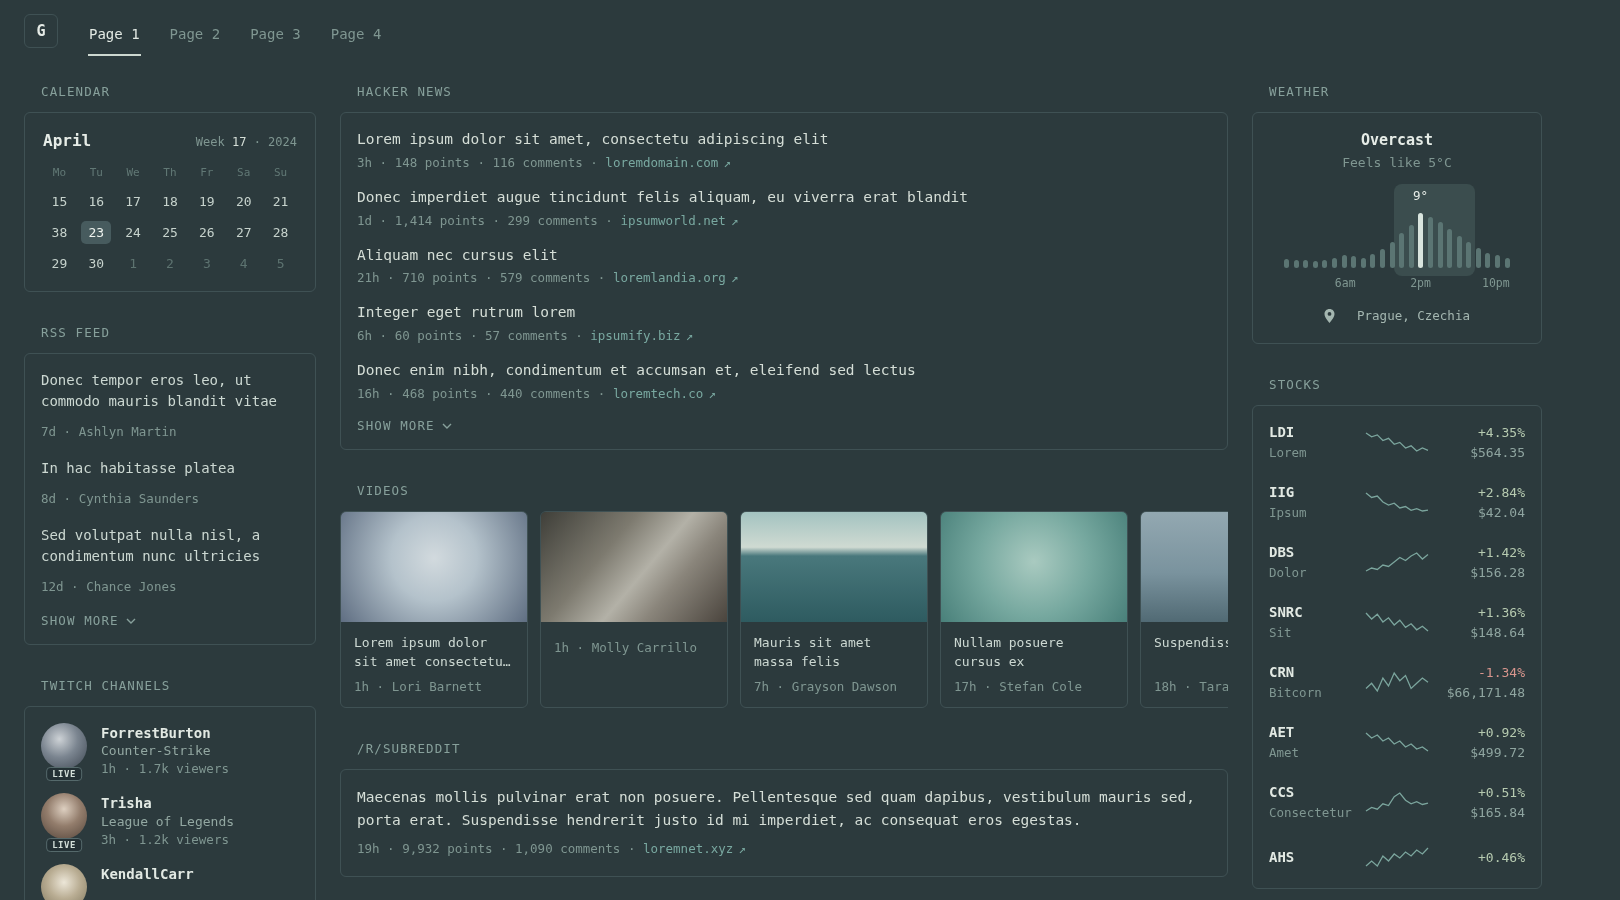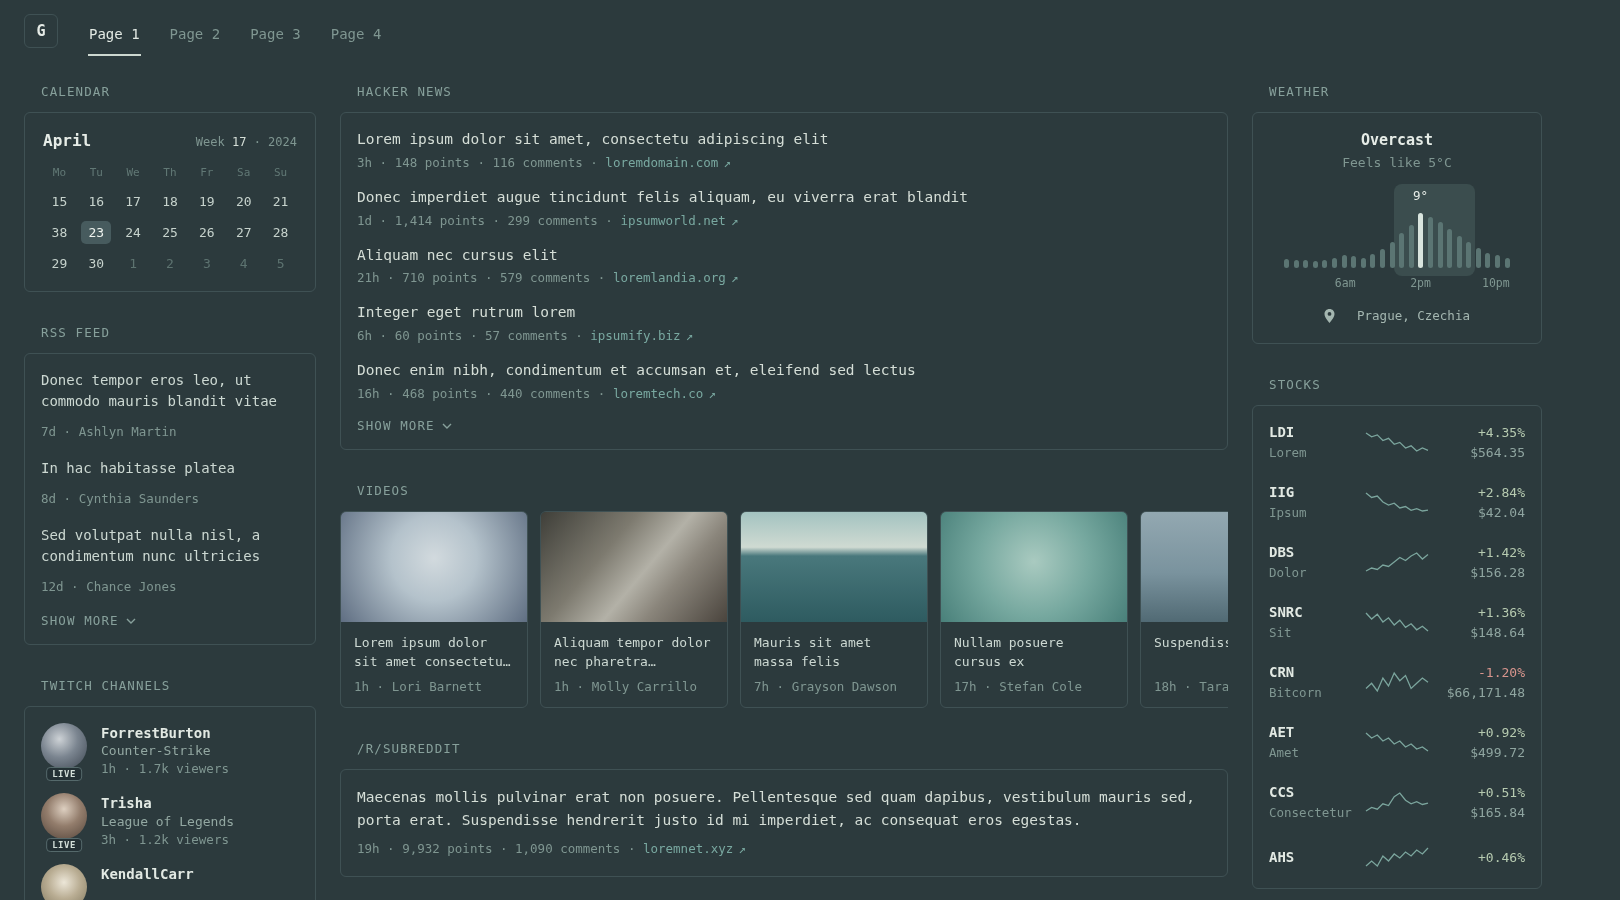--- a/index.html
+++ b/index.html
@@ -272,21 +272,20 @@
             <div class="video-card" data-interactable="true">
               <div class="vthumb thumb-1" data-interactable="false"></div>
               <div class="vbody" data-interactable="false">
                 <div class="vtitle" data-interactable="false">Lorem ipsum dolor sit amet consectetu…</div>
                 <div class="vmeta" data-interactable="false">1h · Lori Barnett</div>
               </div>
             </div>
             <div class="video-card" data-interactable="true">
               <div class="vthumb thumb-2" data-interactable="false"></div>
               <div class="vbody" data-interactable="false">
-                <div class="vtitle" data-interactable="false">Aliquam tempor dolor nec pharetra…</div>
                 <div class="vmeta" data-interactable="false">1h · Molly Carrillo</div>
               </div>
             </div>
             <div class="video-card" data-interactable="true">
               <div class="vthumb thumb-3" data-interactable="false"></div>
               <div class="vbody" data-interactable="false">
                 <div class="vtitle" data-interactable="false">Mauris sit amet massa felis</div>
                 <div class="vmeta" data-interactable="false">7h · Grayson Dawson</div>
               </div>
             </div>
@@ -440,21 +439,21 @@
                 <div class="stock-left" data-interactable="false">
                   <div class="stock-sym" data-interactable="true">CRN</div>
                   <div class="stock-name" data-interactable="false">Bitcorn</div>
                 </div>
                 <div class="stock-spark" data-interactable="false">
                   <svg width="66" height="26" viewBox="0 0 66 26">
                     <polyline points="2.0,19.4 7.6,14.3 13.3,22.0 18.9,9.1 24.5,16.9 30.2,4.0 35.8,11.7 41.5,6.6 47.1,19.4 52.7,14.3 58.4,9.1 64.0,13.3" fill="none" stroke="#7ba59d" stroke-width="1.3"></polyline>
                   </svg>
                 </div>
                 <div class="stock-right" data-interactable="false">
-                  <div class="stock-change down" data-interactable="false">-1.20%</div>
+                  <div class="stock-change down" data-interactable="false">-1.34%</div>
                   <div class="stock-price" data-interactable="false">$66,171.48</div>
                 </div>
               </div>
               <div class="stock-row" data-interactable="false">
                 <div class="stock-left" data-interactable="false">
                   <div class="stock-sym" data-interactable="true">AET</div>
                   <div class="stock-name" data-interactable="false">Amet</div>
                 </div>
                 <div class="stock-spark" data-interactable="false">
                   <svg width="66" height="26" viewBox="0 0 66 26">

